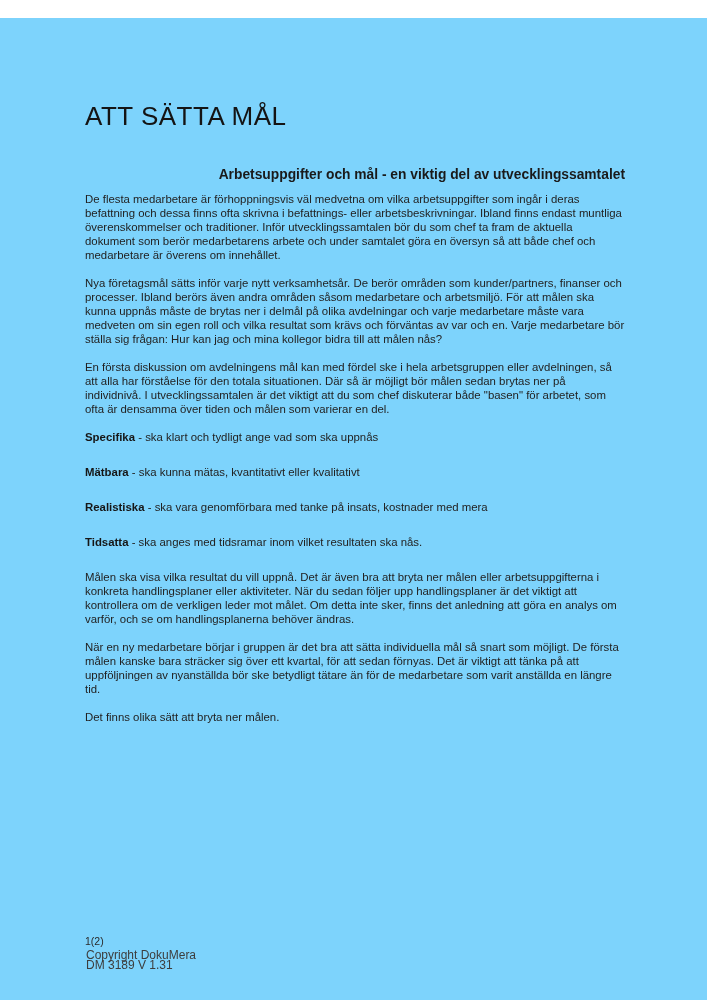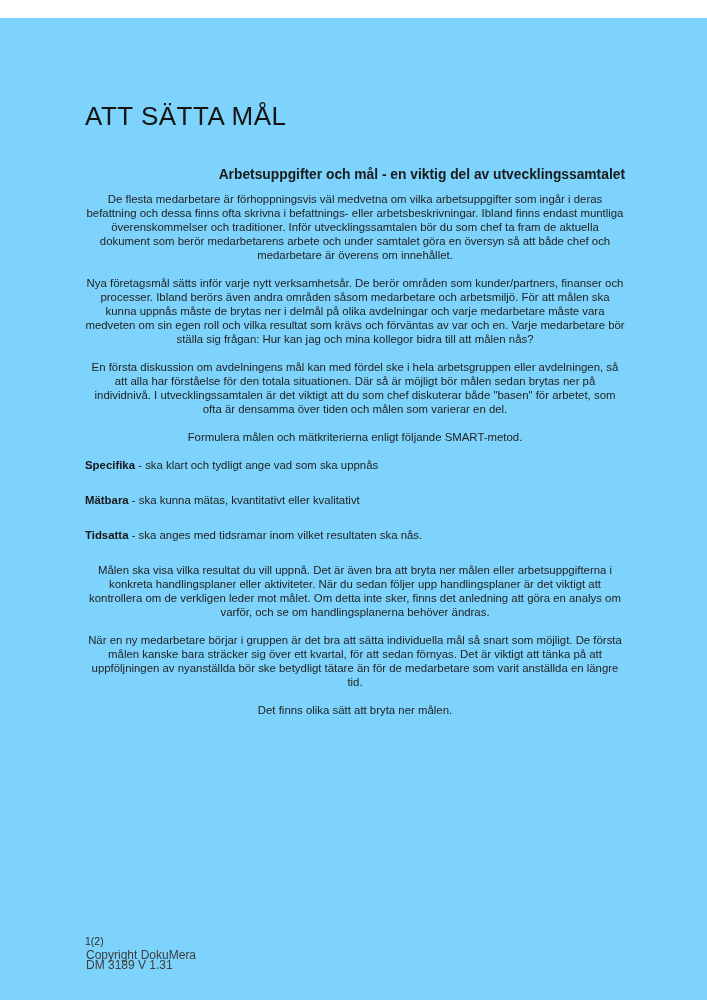--- a/index.html
+++ b/index.html
@@ -34,21 +34,20 @@
     line-height: 17px;
     font-weight: 700;
     color: #1a1a1a;
     text-align: right;
   }
   .para {
     margin: 0 0 14px 0;
     font-size: 11.4px;
     line-height: 14px;
     color: #222222;
-    text-align: center;
   }
   .para.lead { margin-top: 9px; }
   .smart-item {
     margin: 0 0 21px 0;
     font-size: 11.4px;
     line-height: 14px;
     color: #222222;
   }
   .smart-item strong { font-weight: 700; color: #161616; }
   .page-number {
@@ -74,24 +73,24 @@
 <div class="page">
   <div class="content">
 
     <h1 class="doc-title">ATT SÄTTA MÅL</h1>
 
     <h2 class="section-heading">Arbetsuppgifter och mål - en viktig del av utvecklingssamtalet</h2>
 
     <p class="para lead">De flesta medarbetare är förhoppningsvis väl medvetna om vilka arbetsuppgifter som ingår i deras befattning och dessa finns ofta skrivna i befattnings- eller arbetsbeskrivningar. Ibland finns endast muntliga överenskommelser och traditioner. Inför utvecklingssamtalen bör du som chef ta fram de aktuella dokument som berör medarbetarens arbete och under samtalet göra en översyn så att både chef och medarbetare är överens om innehållet.</p>
     <p class="para">Nya företagsmål sätts inför varje nytt verksamhetsår. De berör områden som kunder/partners, finanser och processer. Ibland berörs även andra områden såsom medarbetare och arbetsmiljö. För att målen ska kunna uppnås måste de brytas ner i delmål på olika avdelningar och varje medarbetare måste vara medveten om sin egen roll och vilka resultat som krävs och förväntas av var och en. Varje medarbetare bör ställa sig frågan: Hur kan jag och mina kollegor bidra till att målen nås?</p>
     <p class="para">En första diskussion om avdelningens mål kan med fördel ske i hela arbetsgruppen eller avdelningen, så att alla har förståelse för den totala situationen. Där så är möjligt bör målen sedan brytas ner på individnivå. I utvecklingssamtalen är det viktigt att du som chef diskuterar både "basen" för arbetet, som ofta är densamma över tiden och målen som varierar en del.</p>
-    <p class="para">Formulera målen och mätkriterierna enligt följande SMART-metod.</p>
 
     <p class="smart-item"><strong>Specifika</strong> <span>- ska klart och tydligt ange vad som ska uppnås</span></p>
     <p class="smart-item"><strong>Mätbara</strong> <span>- ska kunna mätas, kvantitativt eller kvalitativt</span></p>
+    <p class="smart-item"><strong>Realistiska</strong> <span>- ska vara genomförbara med tanke på insats, kostnader med mera</span></p>
     <p class="smart-item"><strong>Tidsatta</strong> <span>- ska anges med tidsramar inom vilket resultaten ska nås.</span></p>
 
     <p class="para">Målen ska visa vilka resultat du vill uppnå. Det är även bra att bryta ner målen eller arbetsuppgifterna i konkreta handlingsplaner eller aktiviteter. När du sedan följer upp handlingsplaner är det viktigt att kontrollera om de verkligen leder mot målet. Om detta inte sker, finns det anledning att göra en analys om varför, och se om handlingsplanerna behöver ändras.</p>
     <p class="para">När en ny medarbetare börjar i gruppen är det bra att sätta individuella mål så snart som möjligt. De första målen kanske bara sträcker sig över ett kvartal, för att sedan förnyas. Det är viktigt att tänka på att uppföljningen av nyanställda bör ske betydligt tätare än för de medarbetare som varit anställda en längre tid.</p>
     <p class="para">Det finns olika sätt att bryta ner målen.</p>
 
   </div>
 
   <div class="page-number">1(2)</div>
 

